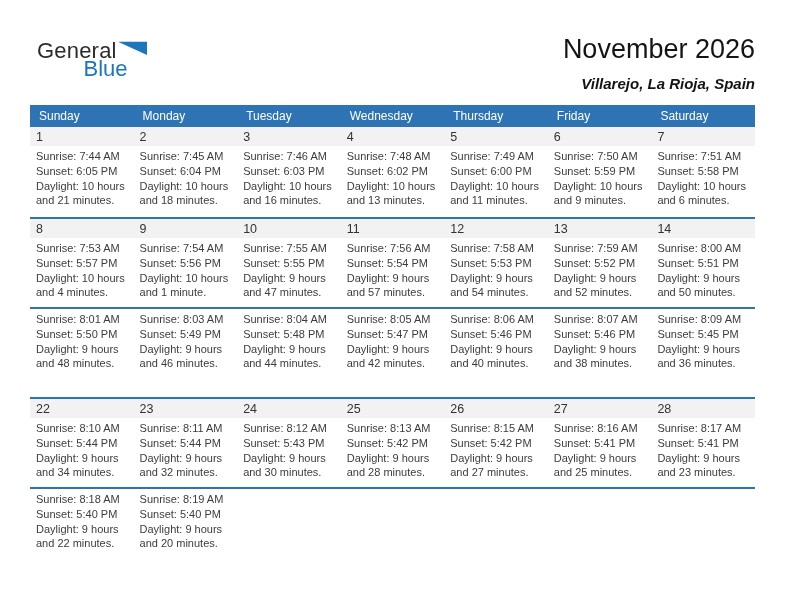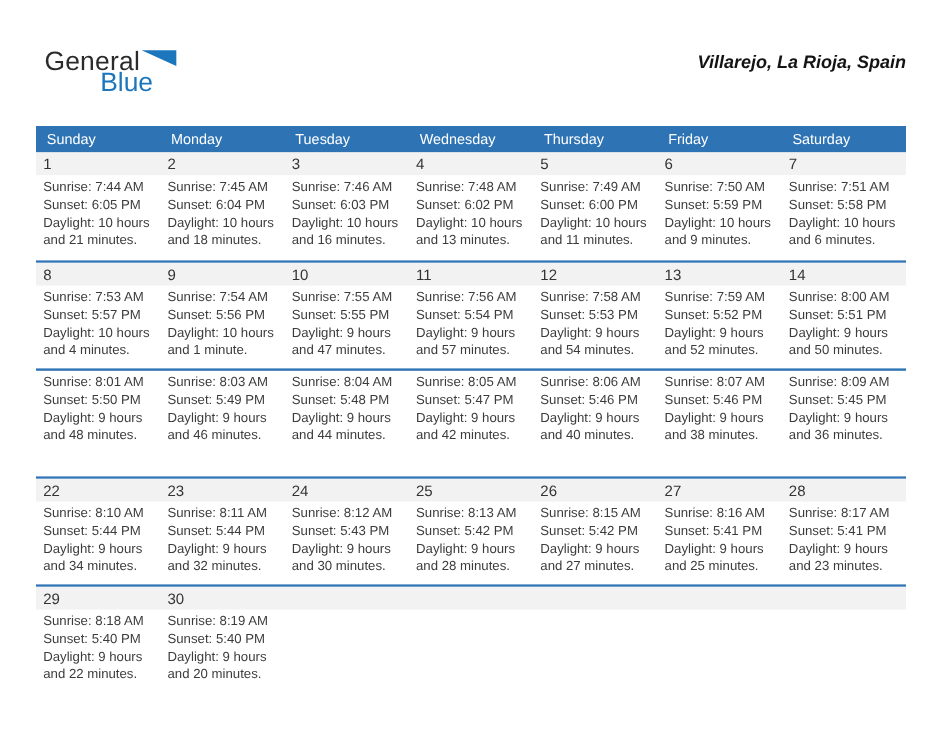--- a/index.html
+++ b/index.html
@@ -50,20 +50,21 @@
   <div class="logo-row1">
     <span class="logo-general">General</span>
     <svg class="logo-tri" viewBox="0 0 33 15">
       <polygon points="0,0 33,0 33,15" fill="#1b76bc"></polygon>
     </svg>
   </div>
   <div class="logo-blue">Blue</div>
 </div>
 
 <div class="titles">
+  <div class="page-title">November 2026</div>
   <div class="page-subtitle">Villarejo, La Rioja, Spain</div>
 </div>
 
 <div class="calendar">
   <div class="weekday-row" id="weekday-row">
       <div class="weekday">Sunday</div>
       <div class="weekday">Monday</div>
       <div class="weekday">Tuesday</div>
       <div class="weekday">Wednesday</div>
       <div class="weekday">Thursday</div>
@@ -276,29 +277,20 @@
           </div>
           <div class="day-details">
             <div>Sunrise: 8:17 AM</div>
             <div>Sunset: 5:41 PM</div>
             <div>Daylight: 9 hours</div>
             <div>and 23 minutes.</div>
           </div>
         </div>
       </div>
       <div class="week bordered">
-        <div class="number-row">
-          <div class="day-number">29</div>
-          <div class="day-number">30</div>
-          <div class="day-number"></div>
-          <div class="day-number"></div>
-          <div class="day-number"></div>
-          <div class="day-number"></div>
-          <div class="day-number"></div>
-        </div>
         <div class="details-row">
           <div class="day-details">
             <div>Sunrise: 8:18 AM</div>
             <div>Sunset: 5:40 PM</div>
             <div>Daylight: 9 hours</div>
             <div>and 22 minutes.</div>
           </div>
           <div class="day-details">
             <div>Sunrise: 8:19 AM</div>
             <div>Sunset: 5:40 PM</div>

